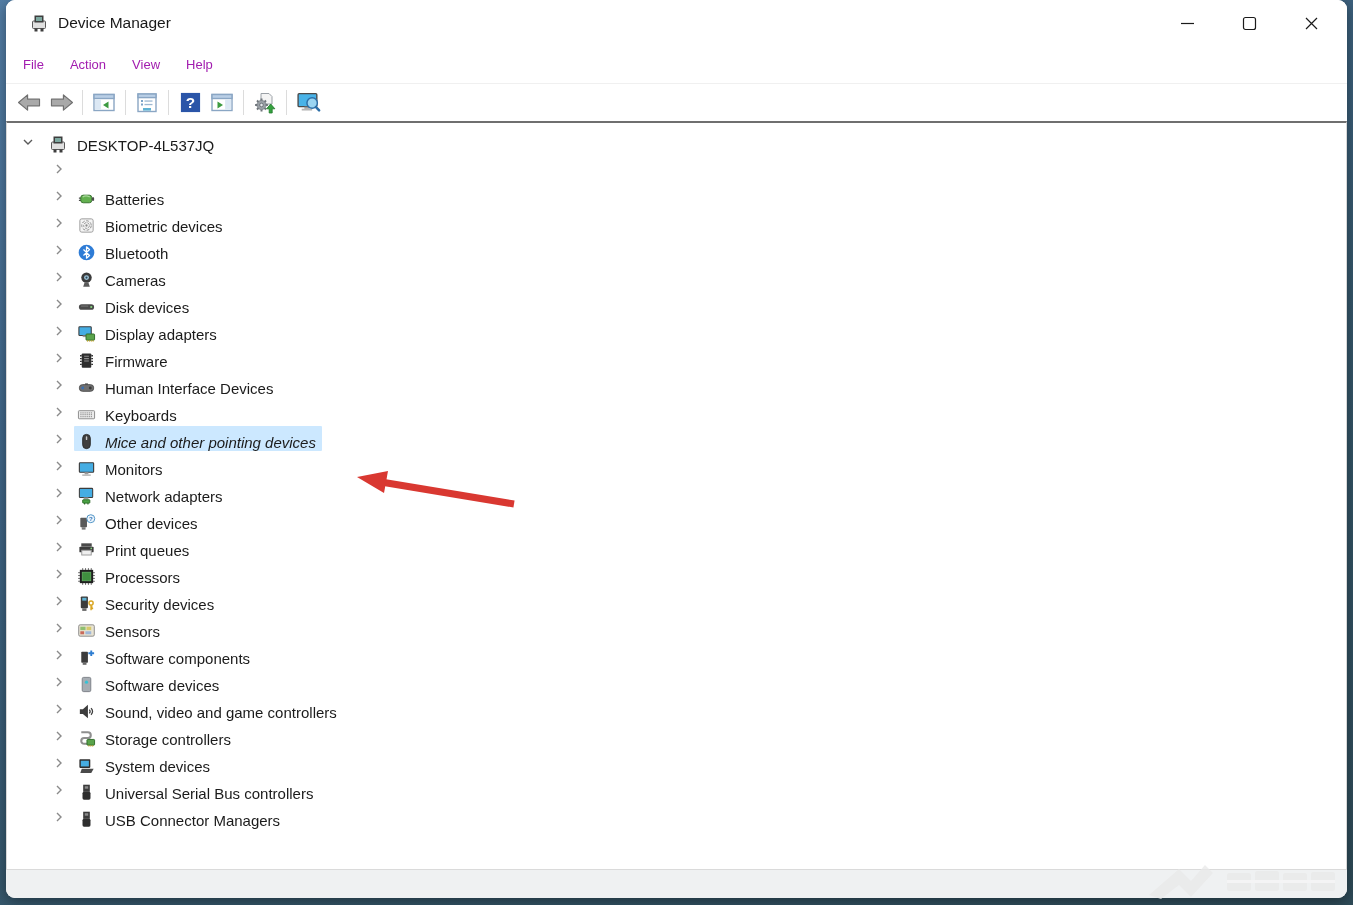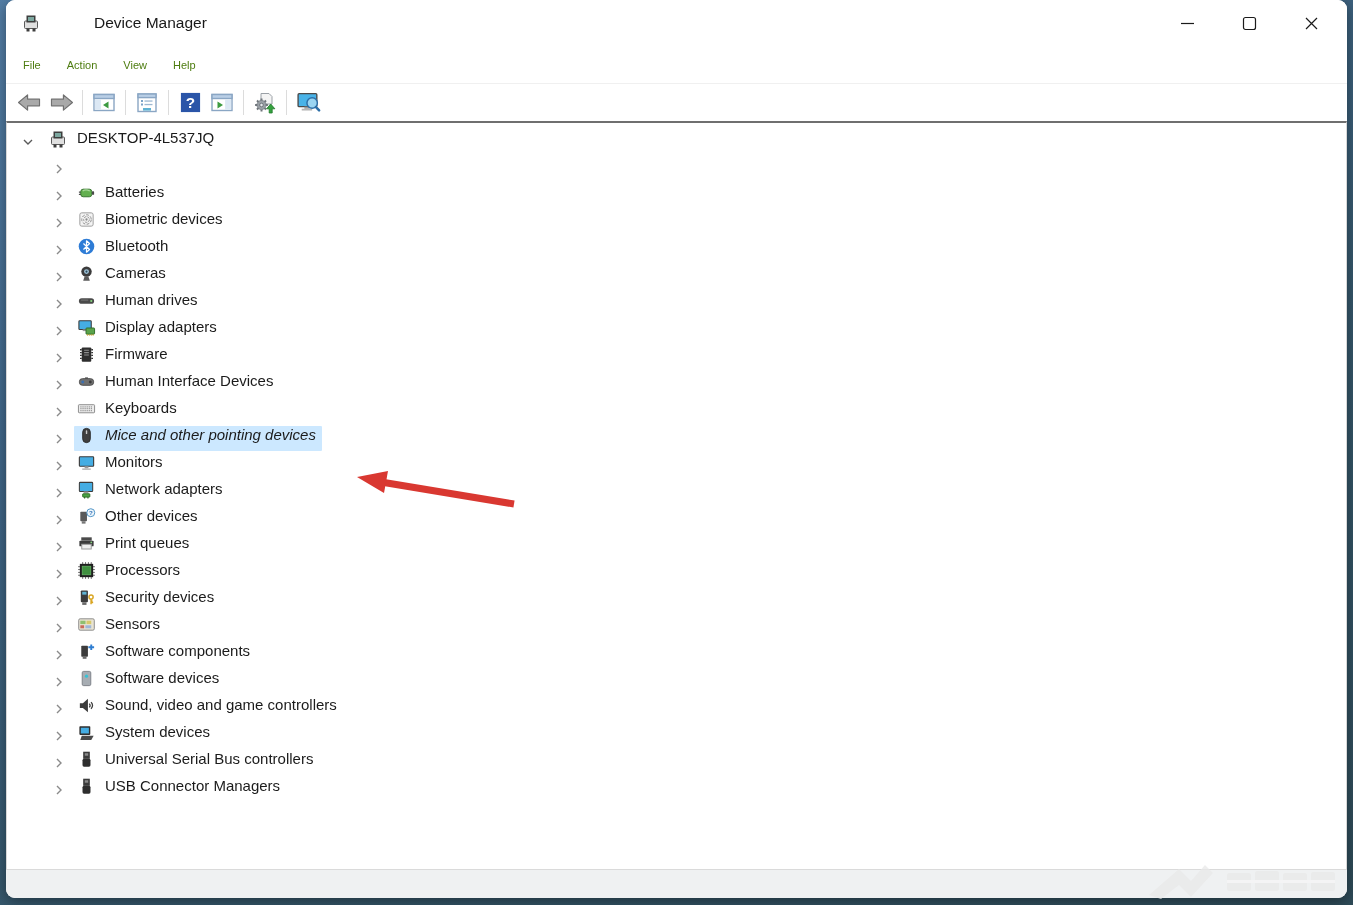--- a/index.html
+++ b/index.html
@@ -9,43 +9,43 @@
     background: linear-gradient(155deg, #547fa7 0%, #41688b 28%, #35576b 60%, #2e4b58 100%);
     position: relative;
   }
   .window {
     position:absolute; left:6px; top:0; width:1341px; height:898px;
     background:#ffffff; border-radius:9px; overflow:hidden;
     box-shadow:0 3px 14px rgba(0,0,0,.4);
     display:flex; flex-direction:column;
   }
   
-  .titlebar { height:46px; flex:none; display:flex; align-items:center; padding-left:15px; position:relative; background:#fff;gap:44px; }
+  .titlebar { height:46px; flex:none; display:flex; align-items:center; padding-left:23px; position:relative; background:#fff; }
   .titlebar .icn { margin-right:9px; }
   .title-text { font-size:15.5px; color:#191919; }
   .win-controls { position:absolute; right:0; top:0; height:46px; display:flex; }
   .win-btn { width:62px; height:46px; display:flex; align-items:center; justify-content:center; cursor:default; }
   
   .menubar { height:38px; flex:none; display:flex; align-items:center; padding-left:4px; background:#fff; border-bottom:1px solid #f0f0f0; }
-  .menu-item { padding:5px 13px; font-size:11px; color:#4d7c0f; }
+  .menu-item { padding:5px 13px; font-size:13px; color:#a21caf; }
   
   .toolbar { height:37px; flex:none; display:flex; align-items:center; padding-left:7px; background:#fff; }
   .tb-btn { min-width:32px; height:30px; display:flex; align-items:center; justify-content:center; }
   .tb-sep { width:1px; height:25px; background:#dcdcdc; margin:0 5px; }
   
   .content {
     flex:1; background:#fff; position:relative; overflow:hidden;
     border-top:2px solid #6f6f6f; border-left:1px solid #d8d8d8; border-right:1px solid #d8d8d8;
   }
   .tree { padding-top:5px; font-size:15px; color:#1b1b1b; }
   .tree-row { height:27px; display:flex; align-items:center; white-space:nowrap; }
   .tree-row .chev { width:14px; height:14px; flex:none; display:flex; align-items:center; justify-content:center; }
   .tree-row.root .chev { margin-left:14px; }
   .tree-row.child .chev { margin-left:45px; }
-  .row-main { display:flex; align-items:flex-start; height:25px; padding:0 6px 0 3px; border-radius:1px; }
+  .row-main { display:flex; align-items:flex-end; height:25px; padding:0 6px 0 3px; border-radius:1px; }
   .tree-row.root .row-main { margin-left:10px; }
   .tree-row.child .row-main { margin-left:8px; }
   .tree-row.selected .row-main { background:#cce8ff;font-style:italic; }
   .tree-label { margin-left:9px; }
   .icn { display:inline-flex; align-items:center; justify-content:center; line-height:0; }
   
   .statusbar { height:29px; flex:none; background:#eff1f2; border-top:1px solid #dadada; }
   
   .overlay { position:absolute; left:0; top:0; width:1353px; height:905px; pointer-events:none; z-index:20; }
   .watermark { position:absolute; right:14px; bottom:4px; z-index:25; opacity:.75; pointer-events:none; }
@@ -290,21 +290,21 @@
             </svg>
           </span>
           <span class="row-main">
             <span class="icn">
               <svg viewBox="0 0 20 20" width="19" height="19">
                 <rect x="2" y="7.5" width="16" height="6" rx="3" fill="#4a4a4a"></rect>
                 <rect x="4" y="9" width="8" height="1.2" rx="0.6" fill="#6e6e6e"></rect>
                 <circle cx="15" cy="10.5" r="1.1" fill="#86d77e"></circle>
               </svg>
             </span>
-            <span class="tree-label">Human drives</span>
+            <span class="tree-label">Disk devices</span>
           </span>
         </div>
         <div class="tree-row child">
           <span class="chev icn">
             <svg width="12" height="12" viewBox="0 0 12 12">
               <path d="M4 2l4 4-4 4" stroke="#8a8a8a" stroke-width="1.4" fill="none"></path>
             </svg>
           </span>
           <span class="row-main">
             <span class="icn">
@@ -552,20 +552,37 @@
           </span>
           <span class="row-main">
             <span class="icn">
               <svg viewBox="0 0 20 20" width="19" height="19">
                 <path d="M3 7.5v5h3.2L11.5 17V3L6.2 7.5z" fill="#3d3d3d"></path>
                 <path d="M13 8c1 1.2 1 2.8 0 4" stroke="#3d3d3d" stroke-width="1.3" fill="none"></path>
                 <path d="M14.8 6.5c1.8 2 1.8 5 0 7" stroke="#3d3d3d" stroke-width="1.3" fill="none"></path>
               </svg>
             </span>
             <span class="tree-label">Sound, video and game controllers</span>
+          </span>
+        </div>
+        <div class="tree-row child">
+          <span class="chev icn">
+            <svg width="12" height="12" viewBox="0 0 12 12">
+              <path d="M4 2l4 4-4 4" stroke="#8a8a8a" stroke-width="1.4" fill="none"></path>
+            </svg>
+          </span>
+          <span class="row-main">
+            <span class="icn">
+              <svg viewBox="0 0 20 20" width="19" height="19">
+                <path d="M4.5 3.5h7a3 3 0 110 6h-4a3 3 0 100 6h8" fill="none" stroke="#8f8f8f" stroke-width="2.2"></path>
+                <rect x="10.5" y="11" width="8" height="6" rx="0.8" fill="#5aa34b" stroke="#2f6d2a"></rect>
+                <path d="M12.5 17v1.5M14.5 17v1.5M16.5 17v1.5" stroke="#c9a227"></path>
+              </svg>
+            </span>
+            <span class="tree-label">Storage controllers</span>
           </span>
         </div>
         <div class="tree-row child">
           <span class="chev icn">
             <svg width="12" height="12" viewBox="0 0 12 12">
               <path d="M4 2l4 4-4 4" stroke="#8a8a8a" stroke-width="1.4" fill="none"></path>
             </svg>
           </span>
           <span class="row-main">
             <span class="icn">

